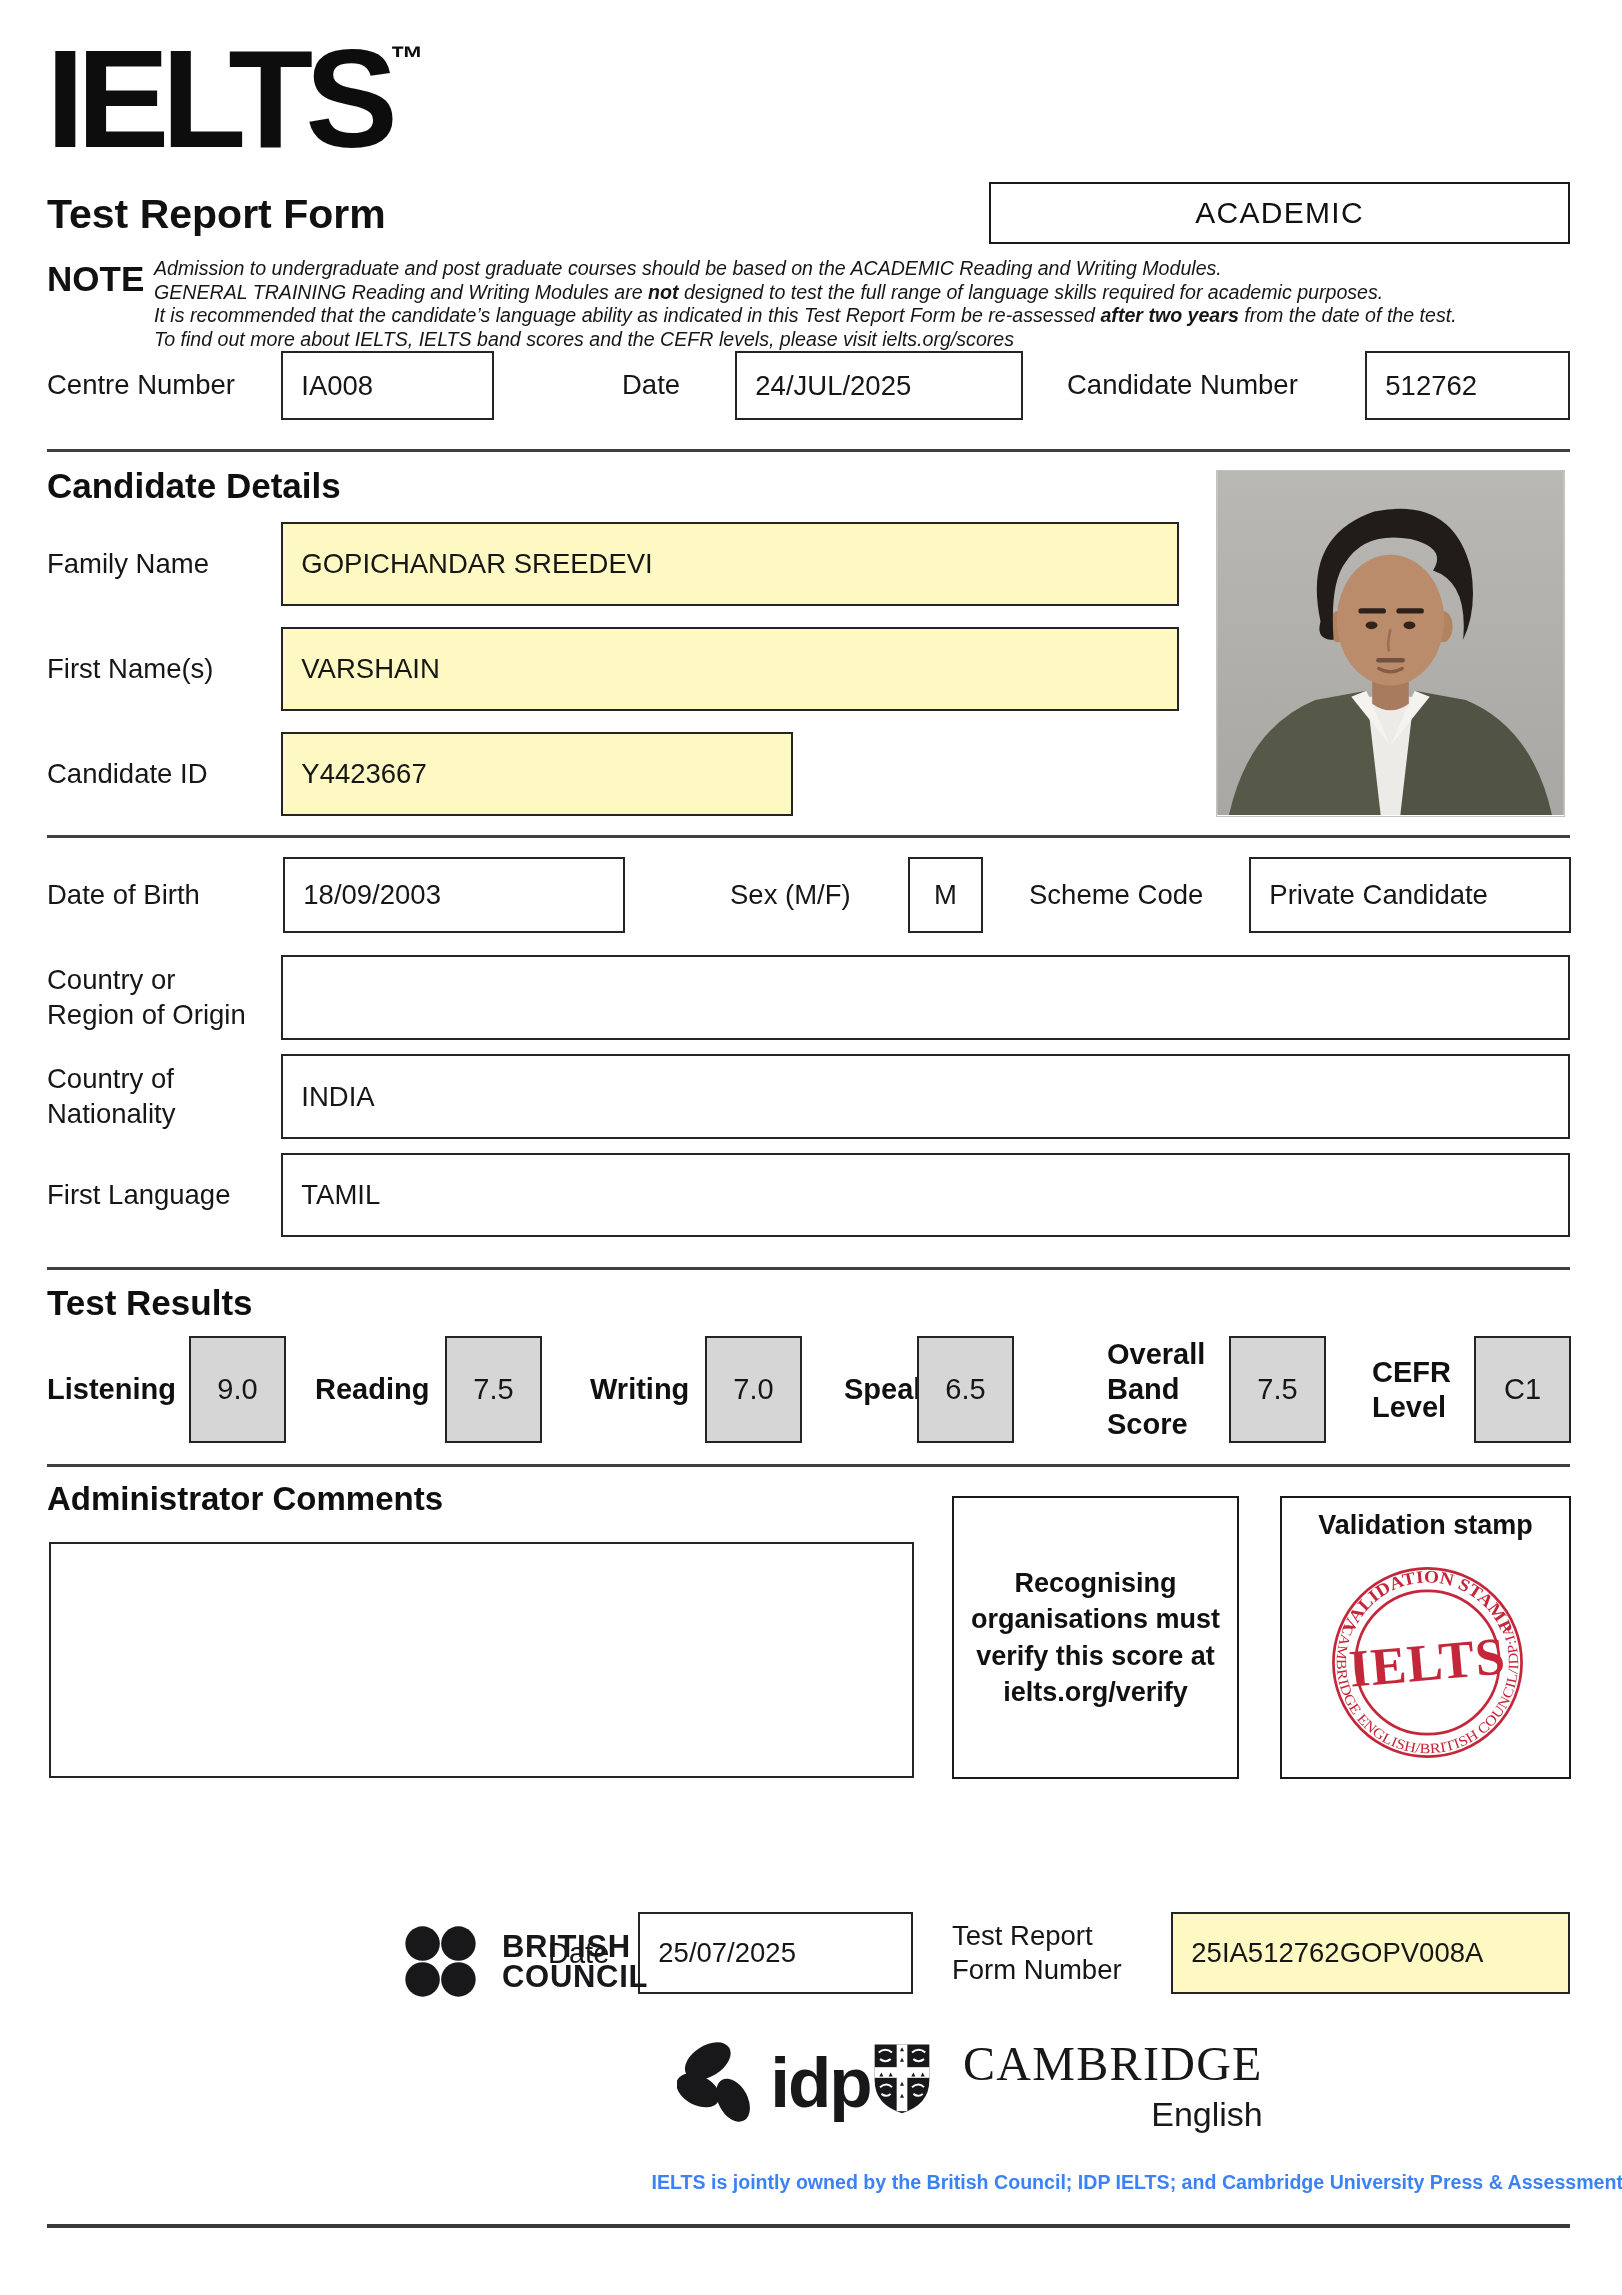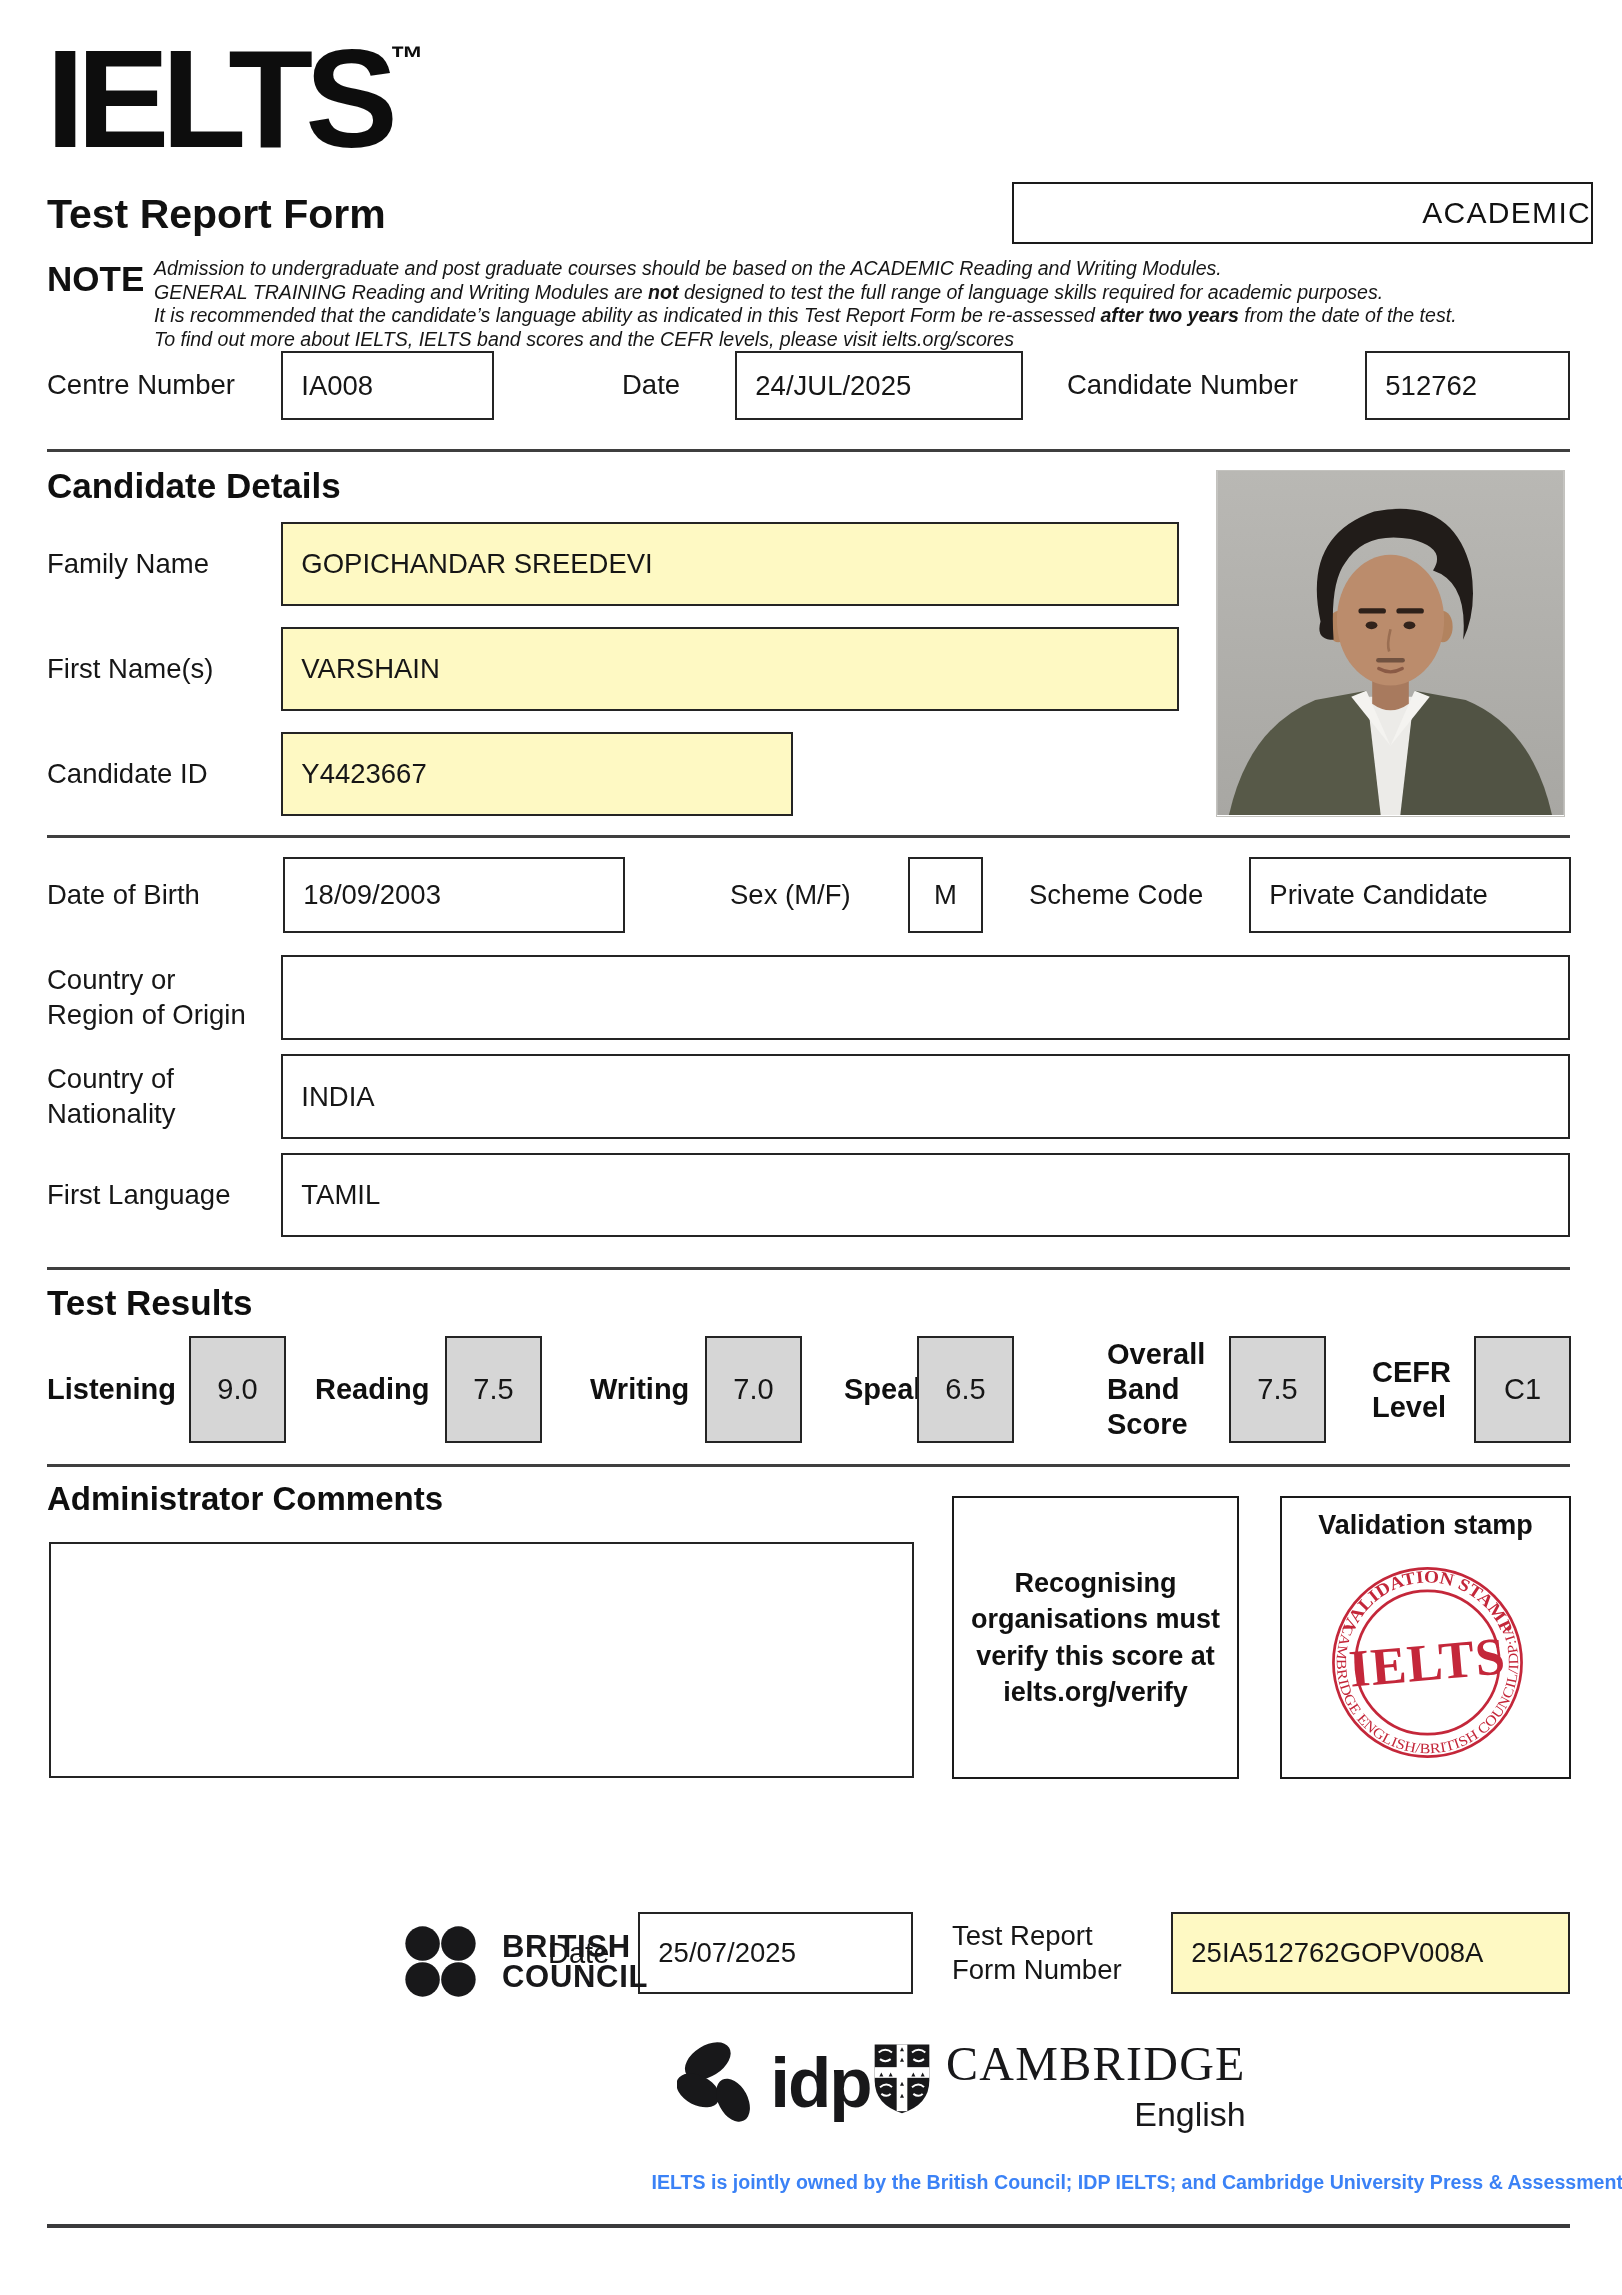--- a/index.html
+++ b/index.html
@@ -4,22 +4,22 @@
 <style>
   html,body{margin:0;padding:0;background:#ffffff;}
   .page{position:relative;width:1623px;height:2295px;background:#ffffff;overflow:hidden;
         font-family:"Liberation Sans", sans-serif;color:#1c1c1c;}
 
   
   .logo{position:absolute;left:46px;top:29px;font-size:139px;font-weight:900;
         letter-spacing:-7.9px;line-height:1;color:#0d0d0d;}
   .logo .tm{font-size:34px;font-weight:700;letter-spacing:0;vertical-align:77px;}
   .module-box{position:absolute;left:989px;top:182px;width:577px;height:58px;
-        border:2px solid #1a1a1a;display:flex;align-items:center;justify-content:flex-end;
-        font-size:30px;letter-spacing:1.3px;color:#111;margin-left:23px;}
+        border:2px solid #1a1a1a;display:flex;align-items:center;justify-content:center;
+        font-size:30px;letter-spacing:1.3px;color:#111;}
   .doc-title{position:absolute;left:47px;top:191px;font-size:41px;font-weight:bold;color:#111;}
   .note-label{position:absolute;left:47px;top:259px;font-size:35px;font-weight:bold;color:#111;}
   .note-text{position:absolute;left:154px;top:257px;width:1413px;font-size:19.6px;font-style:italic;
         line-height:23.6px;color:#161616;}
   .note-text b{font-weight:bold;margin-top:8px;}
 
   
   .flabel{position:absolute;font-size:27.5px;display:flex;align-items:center;color:#161616;line-height:1.25;}
   .fbox{position:absolute;border:2px solid #242424;background:#ffffff;display:flex;align-items:center;
         padding-left:18.3px;font-size:27.5px;color:#161616;box-sizing:border-box;}
@@ -55,21 +55,21 @@
   
   .footer-text{position:absolute;left:0;right:0;top:2171px;text-align:right;font-size:19.6px;color:#3b82f6;font-weight:bold;}
   .bottom-rule{position:absolute;left:47px;top:2224px;width:1523px;height:3.9px;background:#3a3a3c;}
 
   
   .bc-logo{position:absolute;left:404px;top:1925px;display:flex;align-items:center;}
   .bc-text{margin-left:25px;font-size:31px;font-weight:800;line-height:0.96;letter-spacing:0.7px;color:#18181a;}
   .idp-logo{position:absolute;left:677px;top:2040px;display:flex;align-items:center;}
   .idp-text{margin-left:9.2px;font-size:71px;font-weight:800;letter-spacing:-2px;color:#18181a;line-height:1;}
   .cam-logo{position:absolute;left:872px;top:2040px;display:flex;align-items:flex-start;}
-  .cam-text{margin-left:14px;font-family:"Liberation Serif", serif;font-size:48px;letter-spacing:1.3px;
+  .cam-text{margin-left:31px;font-family:"Liberation Serif", serif;font-size:48px;letter-spacing:1.3px;
         color:#18181a;line-height:1;}
   .cam-sub{text-align:right;font-family:"Liberation Sans", sans-serif;font-size:34px;
         letter-spacing:0;margin-top:9.2px;color:#18181a;}
 </style>
 </head>
 <body>
 
 <div class="page">
 
   <div class="logo"><span>IELTS</span><span class="tm">™</span></div>

